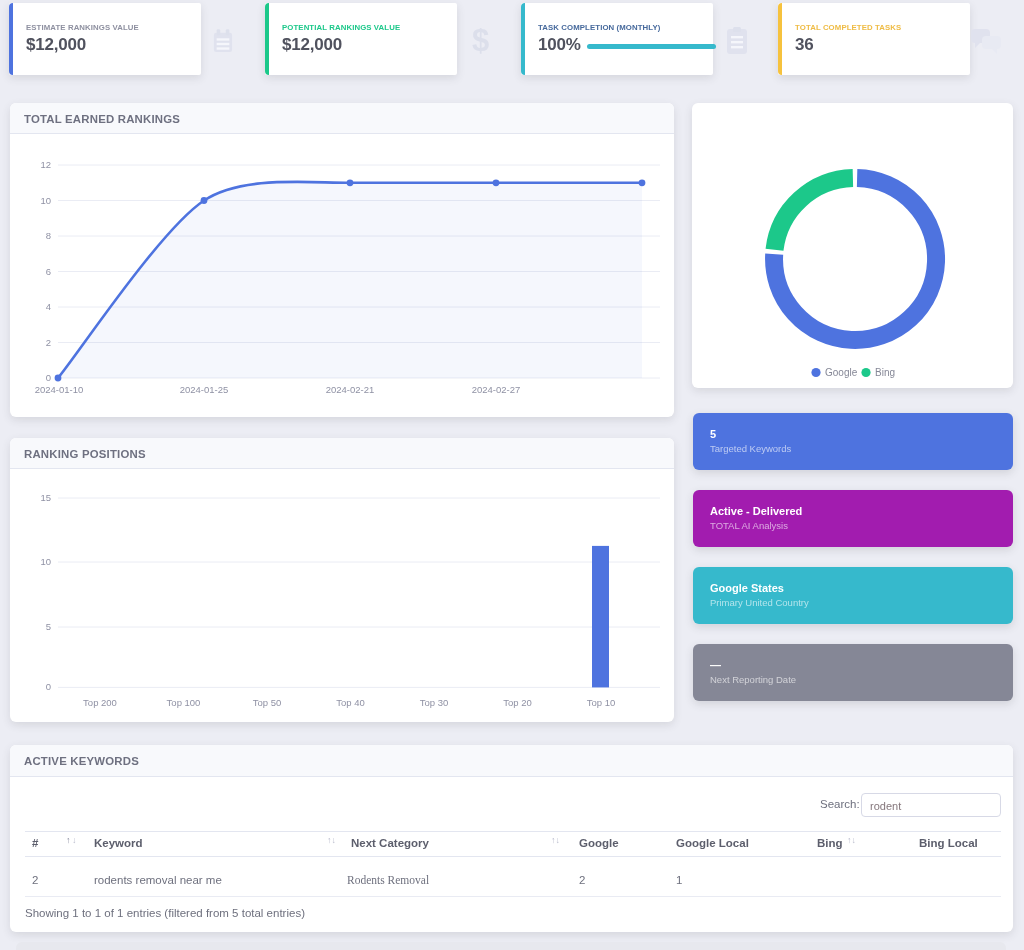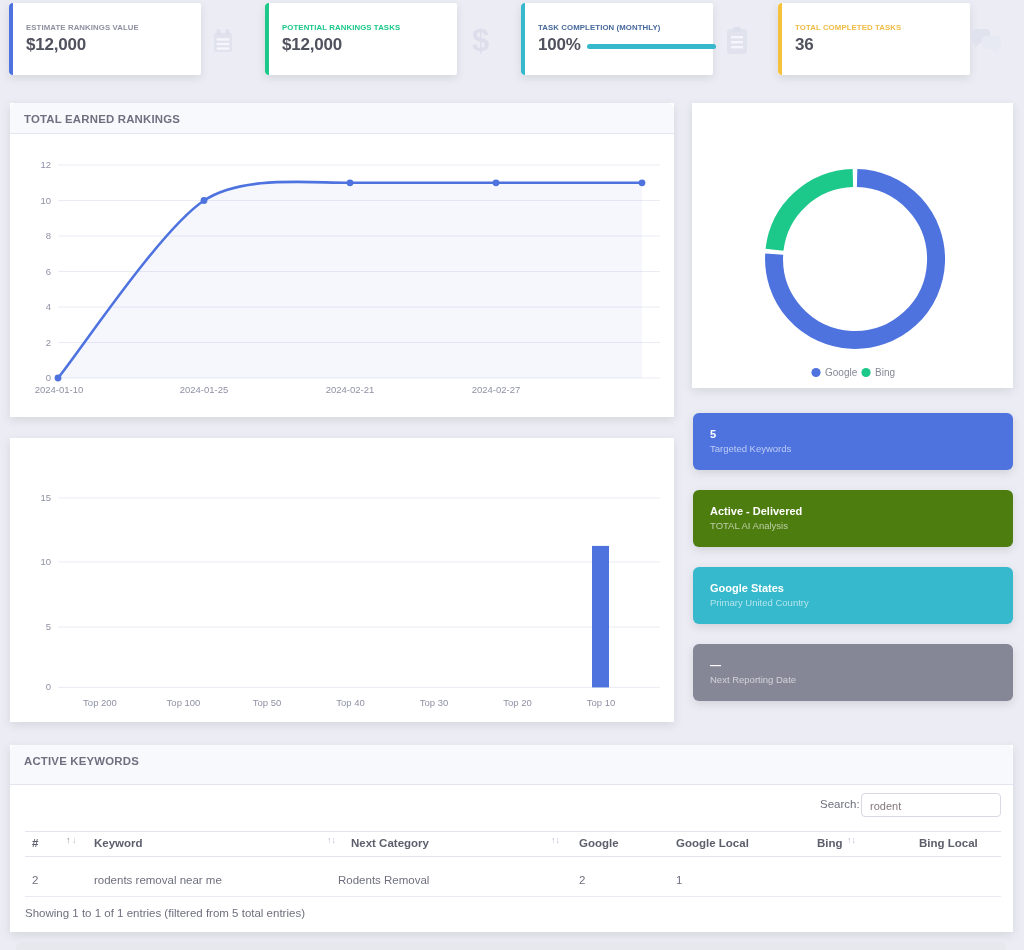--- a/index.html
+++ b/index.html
@@ -2,21 +2,21 @@
 <html><head>
 <meta charset="utf-8">
 <style>
   * { margin:0; padding:0; box-sizing:border-box; }
   html,body { width:1024px; height:950px; background:#ecedf4; font-family:"Liberation Sans",sans-serif; overflow:hidden; }
   .abs { position:absolute; }
   .statcard { position:absolute; top:3px; height:72px; width:192px; background:#fff; border-radius:2px; box-shadow:0 3px 9px rgba(58,59,69,0.13); }
   .statcard .bar { position:absolute; left:0; top:0; bottom:0; width:4px; border-radius:6px 0 0 6px; }
   .statcard .lbl { position:absolute; left:17px; top:20px; font-size:7.8px; font-weight:bold; letter-spacing:0.1px; }
   .statcard .val { position:absolute; left:17px; top:33px; font-size:17px; font-weight:bold; color:#50525e; line-height:1; letter-spacing:-0.2px; }
-  .panel { position:absolute; background:#fff; border-radius:0; box-shadow:0 3px 9px rgba(58,59,69,0.13); }
+  .panel { position:absolute; background:#fff; border-radius:6px; box-shadow:0 3px 9px rgba(58,59,69,0.13); }
   .phead { position:absolute; left:0; right:0; top:0; height:31px; background:#f8f9fc; border-bottom:1px solid #e3e6f0; border-radius:6px 6px 0 0; }
   .phead span { position:absolute; left:14px; top:10px; font-size:11.4px; font-weight:bold; letter-spacing:0.2px; color:#6e7080; }
   .ccard { position:absolute; left:693px; width:320px; height:57px; border-radius:6px; box-shadow:0 3px 9px rgba(58,59,69,0.15); color:#fff; }
   .ccard .l1 { position:absolute; left:17px; top:16px; font-size:11px; font-weight:bold; line-height:1; }
   .ccard .l2 { position:absolute; left:17px; top:30px; font-size:9.5px; color:rgba(255,255,255,0.62); line-height:1.2; }
   .tick { font-size:9.5px; fill:#8f91a4; }
 </style>
 </head>
 <body>
 
@@ -28,21 +28,21 @@
     <rect x="1" y="4" width="20" height="21" rx="2.5" fill="#e0e2ee"></rect>
     <rect x="4" y="0" width="4" height="7" rx="1.5" fill="#dde0ec"></rect>
     <rect x="14" y="0" width="4" height="7" rx="1.5" fill="#dde0ec"></rect>
     <rect x="4" y="10" width="14" height="2.6" fill="#f5f6fb"></rect>
     <rect x="4" y="15" width="14" height="2.6" fill="#f5f6fb"></rect>
     <rect x="4" y="20" width="14" height="2.6" fill="#f5f6fb"></rect>
   </svg>
 </div>
 <div class="statcard" style="left:265px;">
   <div class="bar" style="background:#1cc88a;"></div>
-  <div class="lbl" style="color:#1cc88a;">POTENTIAL RANKINGS TASKS</div>
+  <div class="lbl" style="color:#1cc88a;">POTENTIAL RANKINGS VALUE</div>
   <div class="val">$12,000</div>
   <div class="abs" style="left:207px;top:22px;font-size:31px;font-weight:bold;color:#dcdfeb;line-height:1;">$</div>
 </div>
 <div class="statcard" style="left:521px;">
   <div class="bar" style="background:#36b9cc;"></div>
   <div class="lbl" style="color:#46699c;">TASK COMPLETION (MONTHLY)</div>
   <div class="val">100%</div>
   <div class="abs" style="left:66px;top:41px;width:129px;height:5px;border-radius:3px;background:#36b9cc;"></div>
   <svg class="abs" style="left:206px;top:24px;" width="20" height="27" viewBox="0 0 20 27">
     <rect x="0" y="2" width="20" height="25" rx="3" fill="#e0e2ee"></rect>
@@ -110,20 +110,23 @@
     <path d="M165.1 44.0 A81 81 0 1 1 82.2 120.1" fill="none" stroke="#4e73df" stroke-width="18"></path>
     <path d="M82.5 115.8 A81 81 0 0 1 160.9 44.0" fill="none" stroke="#1cc88a" stroke-width="18"></path>
     <circle cx="124" cy="238.5" r="4.6" fill="#4e73df"></circle>
     <text x="133" y="242" font-size="10" fill="#858796">Google</text>
     <circle cx="174" cy="238.5" r="4.6" fill="#1cc88a"></circle>
     <text x="183" y="242" font-size="10" fill="#858796">Bing</text>
   </svg>
 </div>
 
 <div class="panel" style="left:10px;top:438px;width:664px;height:284px;">
+  <div class="phead">
+      <span>RANKING POSITIONS</span>
+    </div>
   <svg class="abs" style="left:0;top:31px;" width="664" height="253" viewBox="0 0 664 253">
     <g stroke="#eaecf4" stroke-width="1">
       <line x1="48" y1="29" x2="650" y2="29"></line>
       <line x1="48" y1="93" x2="650" y2="93"></line>
       <line x1="48" y1="158" x2="650" y2="158"></line>
       <line x1="48" y1="218.4" x2="650" y2="218.4"></line>
     </g>
     <g class="tick" text-anchor="end">
       <text x="41" y="32">15</text>
         <text x="41" y="96">10</text>
@@ -140,35 +143,35 @@
         <text x="507.5" y="237">Top 20</text>
       <text x="591" y="237">Top 10</text>
     </g>
   </svg>
 </div>
 
 <div class="ccard" style="top:413px;background:#4e73df;">
   <div class="l1">5</div>
     <div class="l2">Targeted Keywords</div>
 </div>
-<div class="ccard" style="top:490px;background:#4d7c0f;">
+<div class="ccard" style="top:490px;background:#a21caf;">
   <div class="l1">Active - Delivered</div>
     <div class="l2">TOTAL AI Analysis</div>
 </div>
 <div class="ccard" style="top:567px;background:#36b9cc;">
   <div class="l1">Google States</div>
     <div class="l2">Primary United Country</div>
 </div>
 <div class="ccard" style="top:644px;background:#858796;">
   <div class="l1">—</div>
     <div class="l2">Next Reporting Date</div>
 </div>
 
 <div class="panel" style="left:10px;top:745px;width:1003px;height:187px;">
-  <div class="phead" style="height:40px;">
+  <div class="phead" style="height:32px;">
       <span>ACTIVE KEYWORDS</span>
     </div>
   <div class="abs" style="left:810px;top:53px;font-size:11.5px;color:#6e707e;">Search:</div>
   <div class="abs" style="left:851px;top:48px;width:140px;height:24px;border:1px solid #d7d9e6;border-radius:4px;background:#fff;padding-left:28px;">
     <div class="abs" style="left:8px;top:6px;font-size:11px;color:#85777c;">rodent</div>
   </div>
   <div class="abs" style="left:15px;right:12px;top:86px;border-top:1px solid #e3e6f0;"></div>
   <div class="abs" style="left:15px;right:12px;top:111px;border-top:1px solid #e3e6f0;"></div>
   <div class="abs" style="left:15px;right:12px;top:151px;border-top:1px solid #e9ebf3;"></div>
   <g></g>
@@ -184,20 +187,20 @@
   <div class="abs" style="top:90px;font-size:9px;width:100%;color:#b9bbcc;">
     <span class="abs" style="left:56px;color:#8a8ca0;">↑</span>
       <span class="abs" style="left:62px;">↓</span>
     <span class="abs" style="left:317px;">↑↓</span>
     <span class="abs" style="left:541px;">↑↓</span>
     <span class="abs" style="left:837px;">↑↓</span>
   </div>
   <div class="abs" style="top:129px;font-size:11.5px;color:#6e707e;width:100%;">
     <span class="abs" style="left:22px;">2</span>
     <span class="abs" style="left:84px;">rodents removal near me</span>
-    <span class="abs" style="left:328px;">Rodents Removal</span>
+    <span class="abs" style="left:337px;font-family:Liberation Serif, serif;">Rodents Removal</span>
     <span class="abs" style="left:569px;">2</span>
     <span class="abs" style="left:666px;">1</span>
   </div>
   <div class="abs" style="left:15px;top:162px;font-size:11.5px;color:#6e707e;">Showing 1 to 1 of 1 entries (filtered from 5 total entries)</div>
 </div>
 
 <div class="abs" style="left:16px;top:942px;width:990px;height:8px;border-radius:6px 6px 0 0;background:#e7e8ee;"></div>
 
 </body></html>

